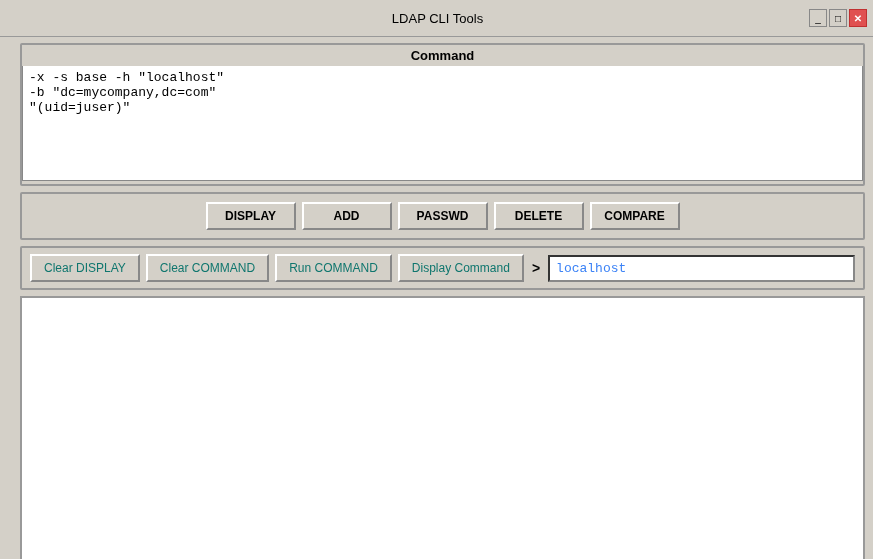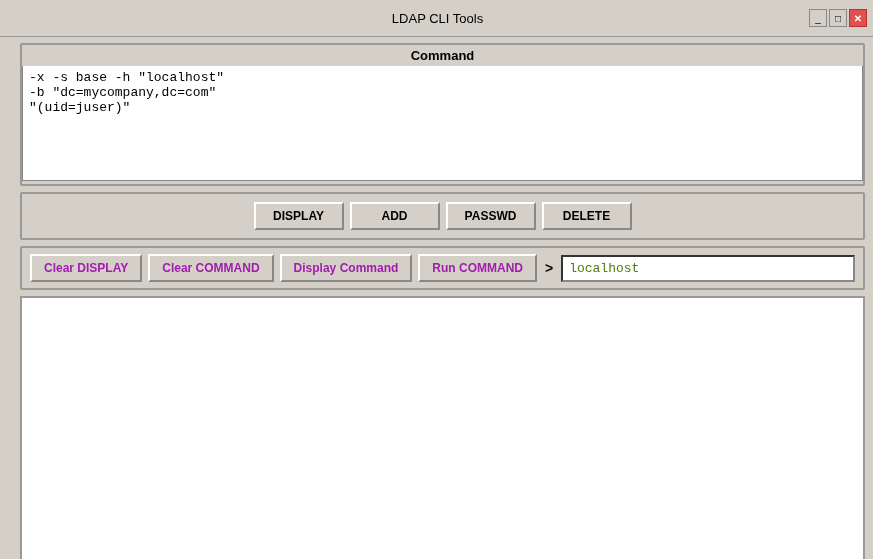--- a/index.html
+++ b/index.html
@@ -147,42 +147,42 @@
       align-items: center;
       gap: 6px;
     }
 
     .ctrl-btn {
       background: #d4d0c8;
       border: 2px solid;
       border-color: #fff #888 #888 #fff;
       padding: 5px 12px;
       font-size: 12px;
-      font-weight: bold;
+      font-weight: normal;
       cursor: pointer;
-      color: #a21caf;
+      color: #0f766e;
       white-space: nowrap;
     }
 
     .arrow-label {
       font-size: 14px;
       font-weight: bold;
       color: #000;
       padding: 0 2px;
     }
 
     .host-input {
       flex: 1;
       border: 2px inset #888;
       background: white;
       padding: 4px 6px;
       font-family: 'Courier New', monospace;
       font-size: 13px;
       outline: none;
-      color: #4d7c0f;
+      color: #3b82f6;
     }
 
     .output-panel {
       flex: 1;
       background: white;
       border: 2px solid #999;
       overflow: hidden;
       position: relative;
     }
 
@@ -236,28 +236,29 @@
   </div>
 
   <div class="panel buttons-panel">
 
 
     <div class="button-row">
       <button class="cmd-btn">DISPLAY</button>
       <button class="cmd-btn">ADD</button>
       <button class="cmd-btn">PASSWD</button>
       <button class="cmd-btn">DELETE</button>
+      <button class="cmd-btn">COMPARE</button>
     </div>
   </div>
 
   <div class="panel controls-panel">
     <button class="ctrl-btn">Clear DISPLAY</button>
     <button class="ctrl-btn">Clear COMMAND</button>
+    <button class="ctrl-btn">Run COMMAND</button>
     <button class="ctrl-btn">Display Command</button>
-    <button class="ctrl-btn">Run COMMAND</button>
     <span class="arrow-label">&gt;</span>
     <input class="host-input" type="text" value="localhost" style="">
   </div>
 
   <div class="output-panel">
     <textarea class="output-textarea" style=""></textarea>
   </div>
 
 </div>
 

